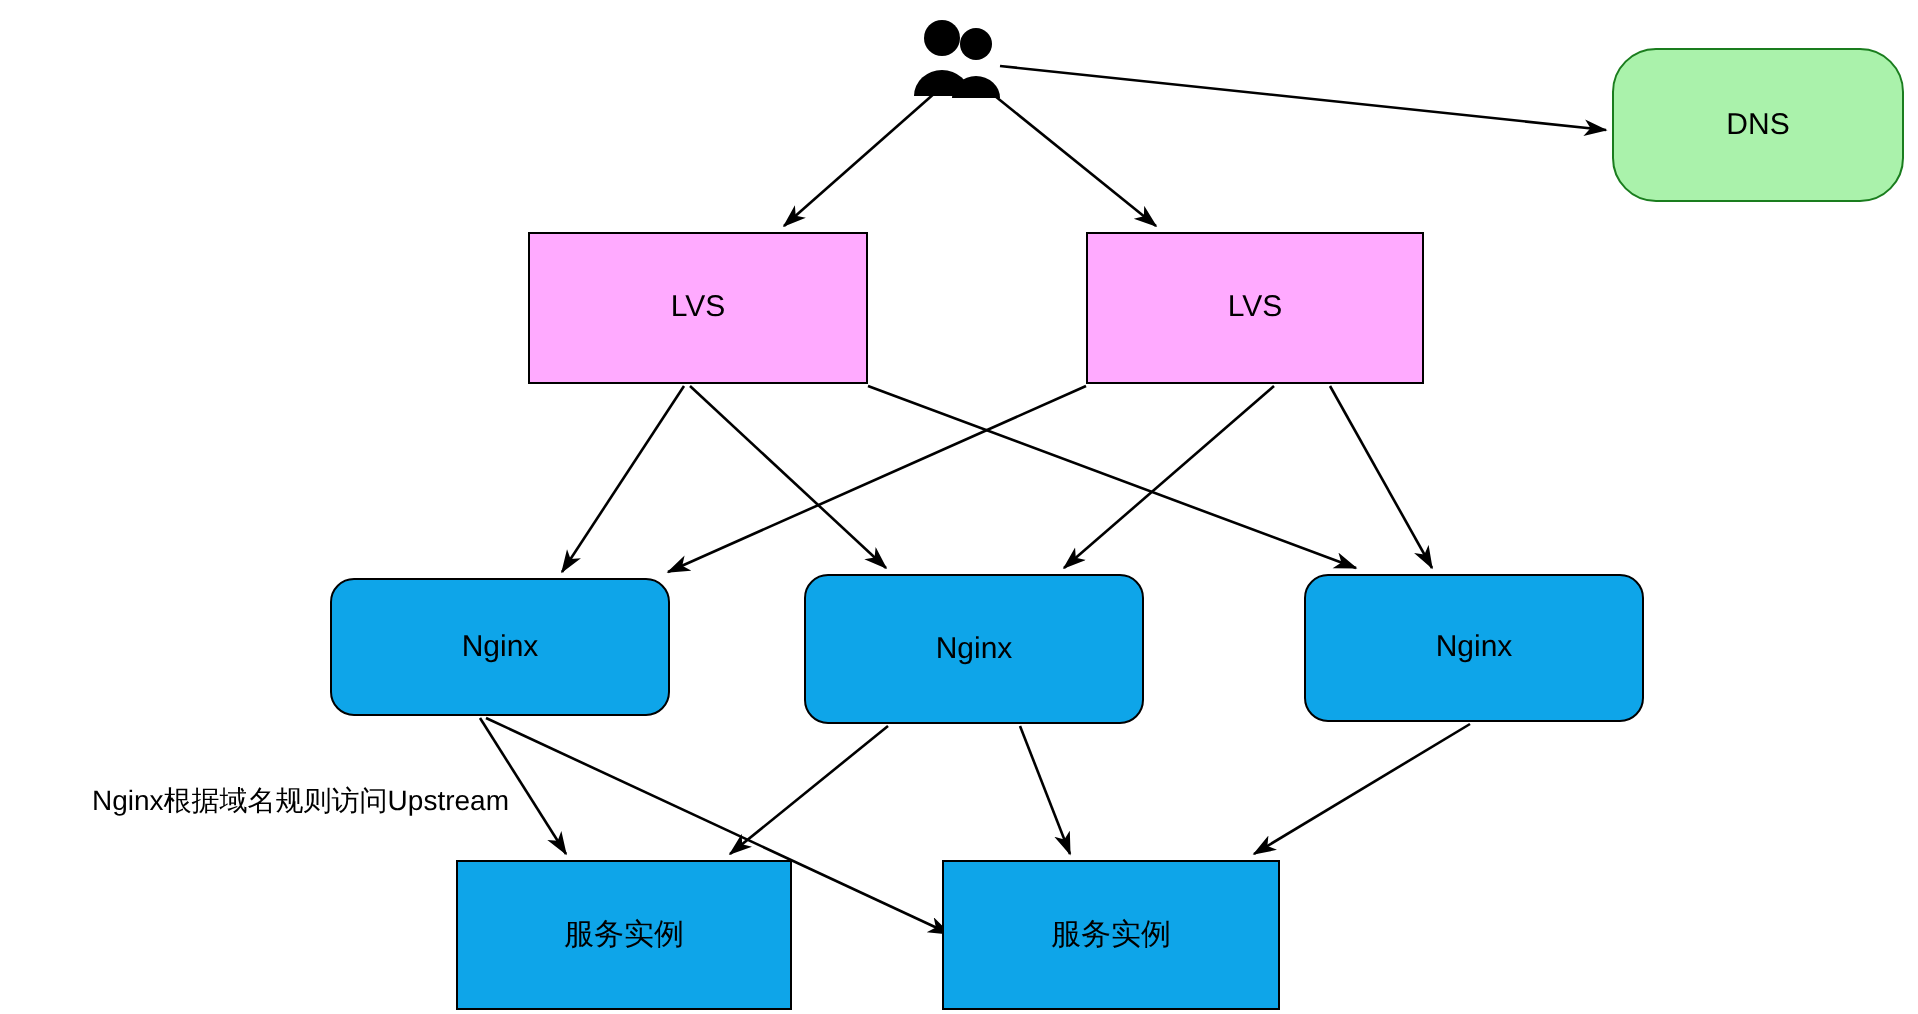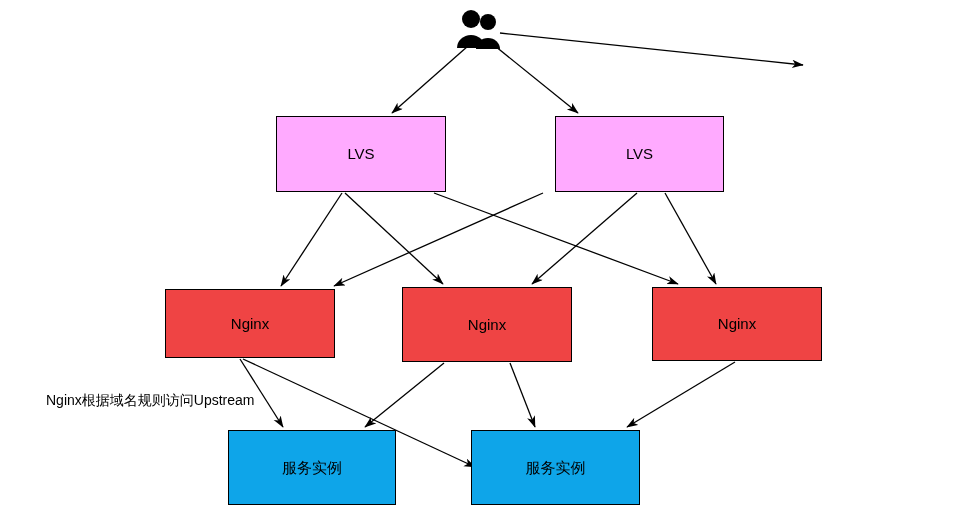--- a/index.html
+++ b/index.html
@@ -34,25 +34,25 @@
     justify-content: center;
     font-size: 15px;
     color: #000000;
     line-height: 1.2;
     text-align: center;
     z-index: 3;
   }
   .node-lvs {
     background: #ffaaff;
     border-color: #000000;
-    margin-left: 12px;
   }
   .node-nginx {
-    background: #ef4444;
+    background: #0ea5e9;
     border-color: #000000;
+    border-radius: 12px;
   }
   .node-service {
     background: #0ea5e9;
     border-color: #000000;
   }
   .node-dns {
     background: #aaf2ab;
     border-color: #1a7d1e;
     border-radius: 22px;
   }
@@ -112,20 +112,23 @@
     </g>
   </svg>
 
   <svg id="actor" viewBox="0 0 52 42" width="52" height="42">
     <circle cx="16" cy="11" r="9" fill="#000000"></circle>
     <path d="M2,40 a14,13 0 0 1 28,0 z" fill="#000000"></path>
     <circle cx="33" cy="14" r="8" fill="#000000"></circle>
     <path d="M21,41 a12,11 0 0 1 24,0 z" fill="#000000"></path>
   </svg>
 
+  <div class="node node-dns" style="left:806px; top:24px; width:146px; height:77px;">
+    <span class="node-label">DNS</span>
+  </div>
 
   <div class="node node-lvs" style="left:264px; top:116px; width:170px; height:76px;">
     <span class="node-label">LVS</span>
   </div>
 
   <div class="node node-lvs" style="left:543px; top:116px; width:169px; height:76px;">
     <span class="node-label">LVS</span>
   </div>
 
   <div class="node node-nginx" style="left:165px; top:289px; width:170px; height:69px;">

